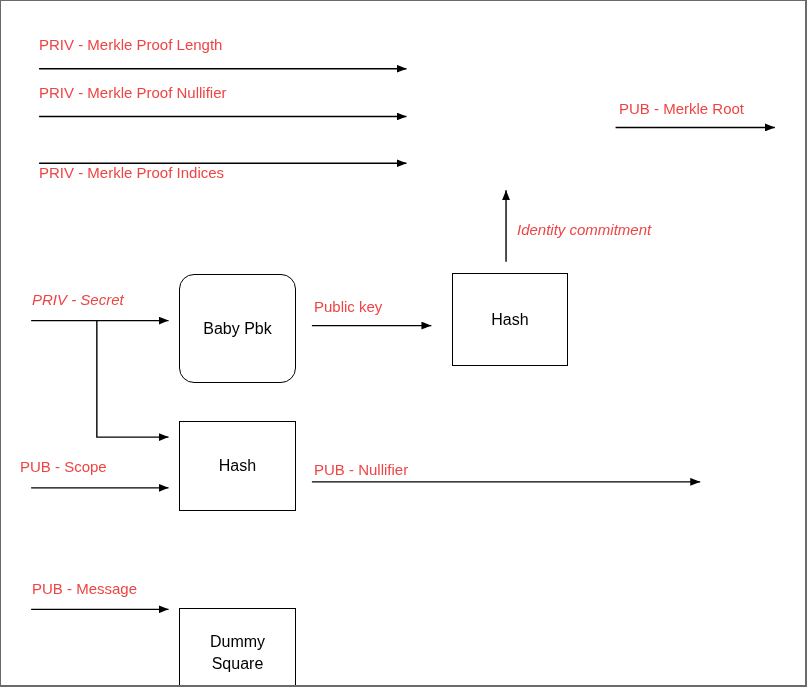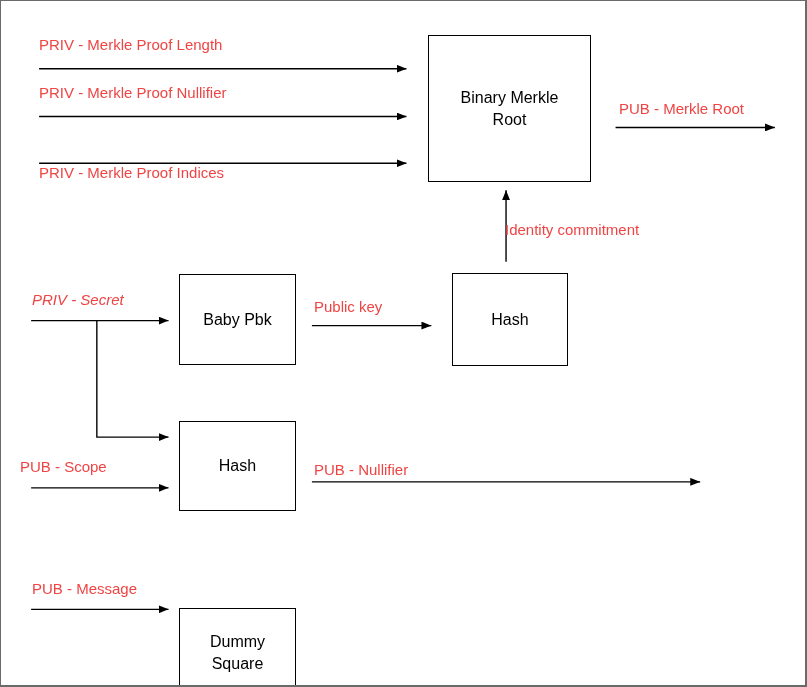--- a/index.html
+++ b/index.html
@@ -35,37 +35,37 @@
     display: flex;
     align-items: center;
     justify-content: center;
     text-align: center;
     font-size: 16px;
     line-height: 22px;
     color: #000000;
     white-space: pre-line;
   }
   #box-binary-merkle-root { left: 427px; top: 34px;  width: 163px; height: 147px; }
-  #box-baby-pbk           { left: 178px; top: 273px; width: 117px; height: 91px;  }
+  #box-baby-pbk           { left: 178px; top: 273px; width: 117px; height: 109px; border-radius: 15px;  }
   #box-hash-identity      { left: 451px; top: 272px; width: 116px; height: 93px;  }
   #box-hash-nullifier     { left: 178px; top: 420px; width: 117px; height: 90px;  }
   #box-dummy-square       { left: 178px; top: 563px; width: 117px; height: 90px; margin-top: 44px;  }
 
   .lbl {
     position: absolute;
     font-size: 15px;
     line-height: 18px;
     color: #ef4444;
     white-space: nowrap;
   }
   #lbl-proof-length        { left: 38px;  top: 35px;  }
   #lbl-proof-siblings      { left: 38px;  top: 83px;  }
   #lbl-proof-indices       { left: 38px;  top: 131px; margin-top: 32px; }
   #lbl-pub-merkle-root     { left: 618px; top: 99px;  }
-  #lbl-identity-commitment { left: 504px; top: 220px; }
+  #lbl-identity-commitment { left: 516px; top: 220px; font-style: italic; }
   #lbl-priv-secret         { left: 31px;  top: 290px; font-style: italic; }
   #lbl-public-key          { left: 313px; top: 297px; }
   #lbl-pub-scope           { left: 19px;  top: 457px; }
   #lbl-pub-nullifier       { left: 313px; top: 460px; }
   #lbl-pub-message         { left: 31px;  top: 579px; }
 </style>
 </head>
 <body>
 
 <div class="canvas">
@@ -84,24 +84,20 @@
       <line x1="507" y1="262" x2="507" y2="190" marker-end="url(#arrowhead)"></line>
       <line x1="30" y1="321" x2="168" y2="321" marker-end="url(#arrowhead)"></line>
       <polyline points="96,321 96,438 168,438" marker-end="url(#arrowhead)"></polyline>
       <line x1="312" y1="326" x2="432" y2="326" marker-end="url(#arrowhead)"></line>
       <line x1="30" y1="489" x2="168" y2="489" marker-end="url(#arrowhead)"></line>
       <line x1="312" y1="483" x2="702" y2="483" marker-end="url(#arrowhead)"></line>
       <line x1="30" y1="611" x2="168" y2="611" marker-end="url(#arrowhead)"></line>
     </g>
   </svg>
 
-  <div class="box" id="box-binary-merkle-root">
-    <span>Binary Merkle
-Root</span>
-  </div>
   <div class="box" id="box-baby-pbk">
     <span>Baby Pbk</span>
   </div>
   <div class="box" id="box-hash-identity">
     <span>Hash</span>
   </div>
   <div class="box" id="box-hash-nullifier">
     <span>Hash</span>
   </div>
   <div class="box" id="box-dummy-square">

